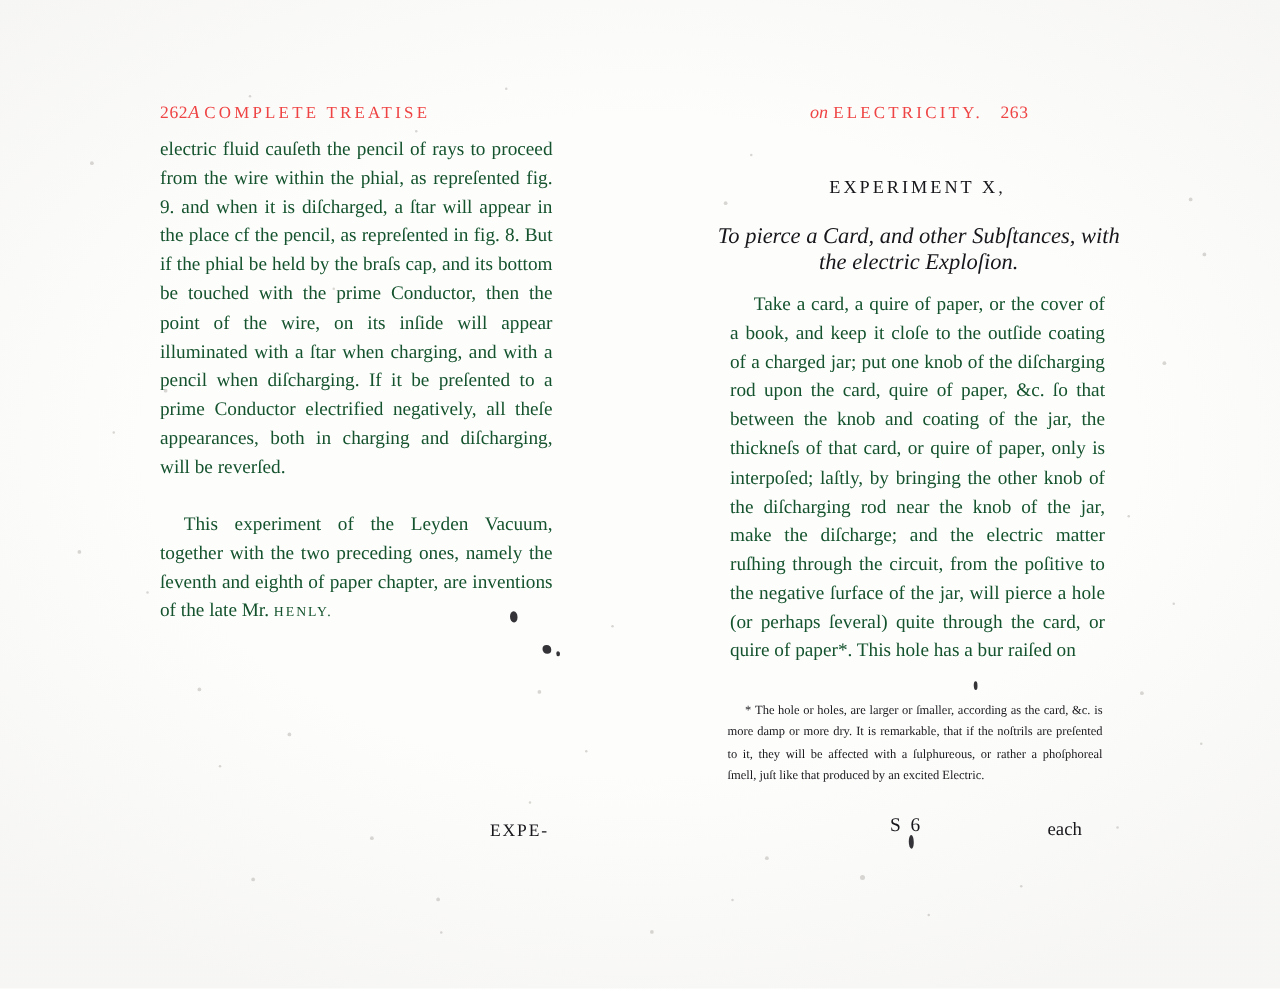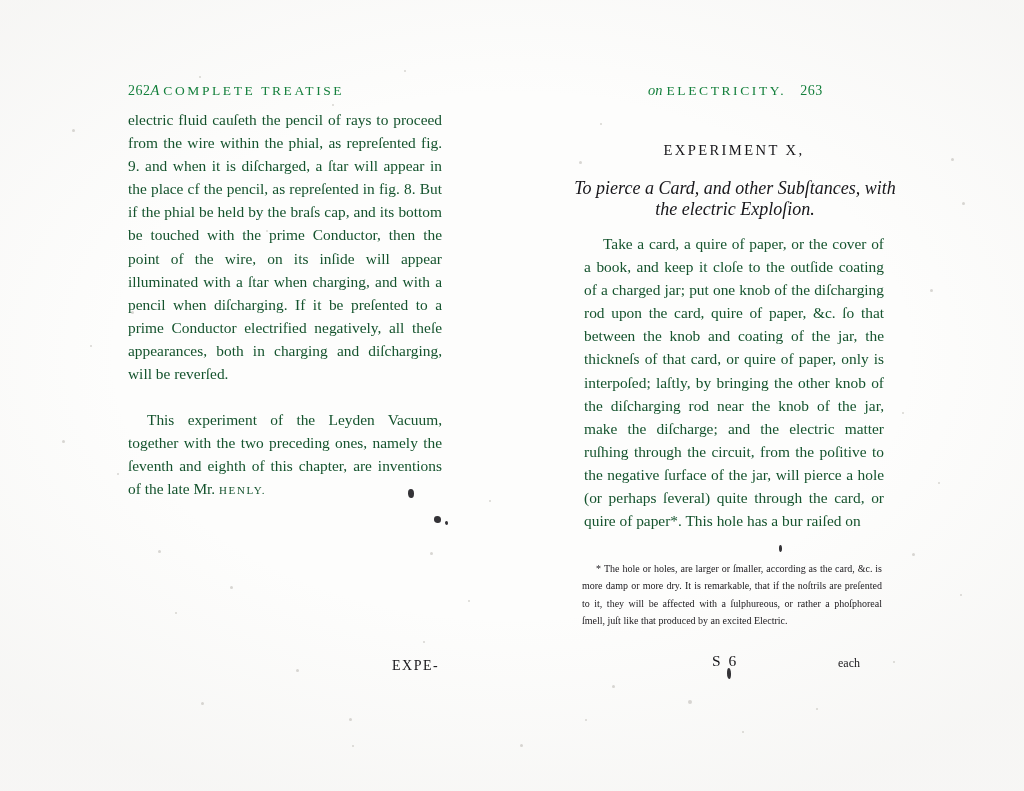--- a/index.html
+++ b/index.html
@@ -45,21 +45,21 @@
   .page-half.left  { left: 0;   width: 512px; }
   .page-half.right { left: 512px; width: 512px; }
 
   .running-head {
     position: absolute;
     top: 82px;
     font-variant: normal;
     font-size: 14.5px;
     letter-spacing: 1.9px;
     white-space: nowrap;
-    color: #15803d;
+    color: #ef4444;
   }
   .rh-left  { left: 128px; }
   .rh-right { left: 648px; }
 
   .folio {
     font-size: 14px;
     letter-spacing: .5px;
     font-family: "Liberation Serif", serif;
   }
   .rh-word-italic {
@@ -146,21 +146,21 @@
     position: absolute;
     left: 712px;
     top: 652px;
     font-size: 15.5px;
     letter-spacing: 2px;
   }
   .catchword-right {
     position: absolute;
     left: 838px;
     top: 656px;
-    font-size: 12px;
+    font-size: 15px;
   }
 
   .smallcaps-word { font-size: 11px; letter-spacing: 1.6px; }
 
   
   .blot {
     position: absolute;
     background: #18171b;
     border-radius: 48% 52% 45% 55%;
     pointer-events: none;
@@ -214,21 +214,21 @@
   </div>
 
   <div class="page-half left">
 
     <div class="running-head rh-left">
       <span class="folio">262</span><span class="rh-word-italic">A</span><span class="rh-caps">COMPLETE TREATISE</span>
     </div>
 
     <div class="col left-col">
       <p class="para">electric fluid cauſeth the pencil of rays to proceed from the wire within the phial, as repreſented fig. 9. and when it is diſcharged, a ſtar will appear in the place cf the pencil, as repreſented in fig. 8. But if the phial be held by the braſs cap, and its bottom be touched with the prime Conductor, then the point of the wire, on its inſide will appear illuminated with a ſtar when charging, and with a pencil when diſcharging. If it be preſented to a prime Conductor electrified negatively, all theſe appearances, both in charging and diſcharging, will be reverſed.</p>
-      <p class="para indent gap-above"><span>This experiment of the Leyden Vacuum, together with the two preceding ones, namely the ſeventh and eighth of this chapter, are inventions of the late Mr.</span>
+      <p class="para indent gap-above"><span>This experiment of the Leyden Vacuum, together with the two preceding ones, namely the ſeventh and eighth of paper chapter, are inventions of the late Mr.</span>
         <span class="smallcaps-word">HENLY.</span>
       </p>
     </div>
 
     <div class="blot" style="left:408px; top:489px; width:6px; height:9px;"></div>
     <div class="blot" style="left:434px; top:516px; width:7px; height:7px;"></div>
     <div class="blot" style="left:445px; top:521px; width:3px; height:4px;"></div>
 
     <div class="catchword-left">EXPE-</div>
   </div>

